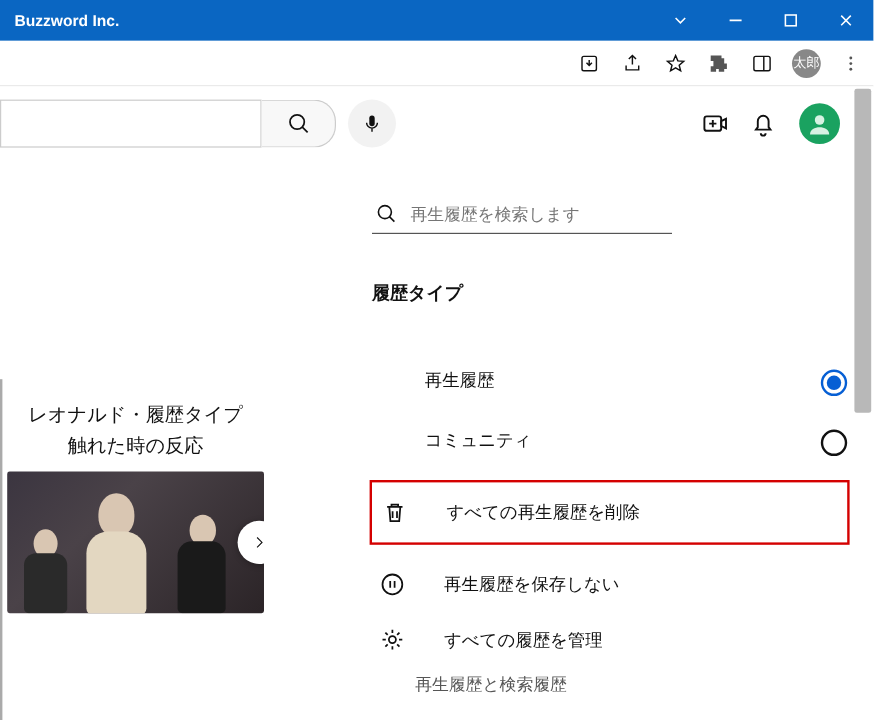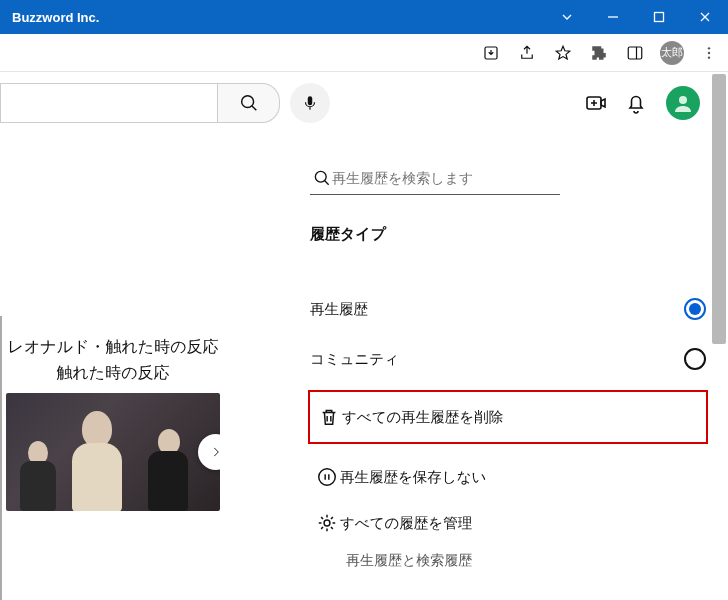--- a/index.html
+++ b/index.html
@@ -15,28 +15,28 @@
   .scrollbar { position: absolute; top: 2px; right: 2px; width: 14px; height: 270px; background: #b8b8b8; border-radius: 2px; }
   .topbar { position: absolute; top: 8px; left: 0; right: 22px; height: 45px; display: flex; align-items: center; }
   .searchbox { border: 1px solid #ccc; border-radius: 0; height: 40px; flex: 0 0 218px; background: #fff; }
   .searchbtn { width: 62px; height: 40px; border: 1px solid #ccc; border-left: none; border-top-right-radius: 18px; border-bottom-right-radius: 18px; background: #f8f8f8; display: flex; align-items: center; justify-content: center; }
   .micbtn { width: 40px; height: 40px; border-radius: 50%; background: #f2f2f2; margin-left: 10px; display: flex; align-items: center; justify-content: center; }
   .spacer { flex: 1; }
   .actionbtn { width: 40px; height: 40px; display: flex; align-items: center; justify-content: center; color: #111; }
   .account-avatar { width: 34px; height: 34px; border-radius: 50%; background: #1aa260; display: flex; align-items: center; justify-content: center; margin-left: 10px; margin-right: 6px; }
   .account-avatar svg { fill: #d7f2e3; }
   .sidepanel { position: absolute; top: 90px; left: 310px; right: 22px; }
-  .histsearch { display: flex; align-items: center; border-bottom: 1px solid #555; padding: 6px 2px; margin-bottom: 30px; gap: 0; width: 250px; }
+  .histsearch { display: flex; align-items: center; border-bottom: 1px solid #555; padding: 6px 2px; margin-bottom: 40px; gap: 10px; width: 250px; }
   .histsearch input { border: none; outline: none; font-size: 14px; flex: 1; color: #888; background: transparent; }
   .section-title { font-size: 15px; font-weight: 600; margin-bottom: 40px; color: #111; }
-  .radio-row { display: flex; align-items: center; justify-content: space-between; padding: 14px 0; font-size: 14.5px; color: #111; }
+  .radio-row { display: flex; justify-content: space-between; padding: 14px 0; font-size: 14.5px; color: #111; margin-left: 44px; }
   .radio { width: 22px; height: 22px; border: 2px solid #111; border-radius: 50%; position: relative; }
   .radio.selected { border-color: #065fd4; }
   .radio.selected::after { content: ""; position: absolute; top: 3px; left: 3px; right: 3px; bottom: 3px; background: #065fd4; border-radius: 50%; }
-  .action-row { display: flex; align-items: center; gap: 2px; padding: 12px 6px; font-size: 14.5px; color: #111; }
+  .action-row { display: flex; align-items: center; gap: 32px; padding: 12px 6px; font-size: 14.5px; color: #111; }
   .action-row.boxed { border: 2px solid #d40000; padding: 14px 8px; margin: 6px -2px 10px -2px; }
   .sublink { font-size: 14px; color: #555; margin-left: 36px; padding-top: 6px; }
   .thumbblock { position: absolute; top: 262px; left: 6px; width: 214px; }
   .thumbtitle { font-size: 16px; color: #111; text-align: center; line-height: 1.6; margin-bottom: 8px; }
   .thumbimg { width: 214px; height: 118px; background: linear-gradient(135deg,#3b3540 0%,#4a4248 35%,#2b2427 100%); position: relative; overflow: hidden; border-radius: 2px; }
   .person { position:absolute; background:#d9c6b2; }
   .p1 { left:76px; top:18px; width:30px; height:36px; border-radius:50% 50% 45% 45%; }
   .p1b { position:absolute; left:66px; top:50px; width:50px; height:70px; background:#e3d7c1; border-radius:18px 18px 6px 6px; }
   .p2 { left:22px; top:48px; width:20px; height:24px; border-radius:50%; }
   .p2b { position:absolute; left:14px; top:68px; width:36px; height:50px; background:#2a2a2a; border-radius:10px 10px 4px 4px; }
@@ -193,21 +193,21 @@
         </svg>
       <span>すべての履歴を管理</span>
     </div>
     <div class="sublink">再生履歴と検索履歴</div>
   </div>
 
   <div class="leftedge"></div>
 
   <div class="thumbblock">
     <div class="thumbtitle">
-      <div>レオナルド・触れた時の反応</div>
+      <div>レオナルド・履歴タイプ</div>
       <div>触れた時の反応</div>
     </div>
     <div class="thumbimg">
       <div class="person p2"></div>
         <div class="p2b"></div>
       <div class="person p1"></div>
         <div class="p1b"></div>
       <div class="person p3"></div>
         <div class="p3b"></div>
       <div class="navarrow">

